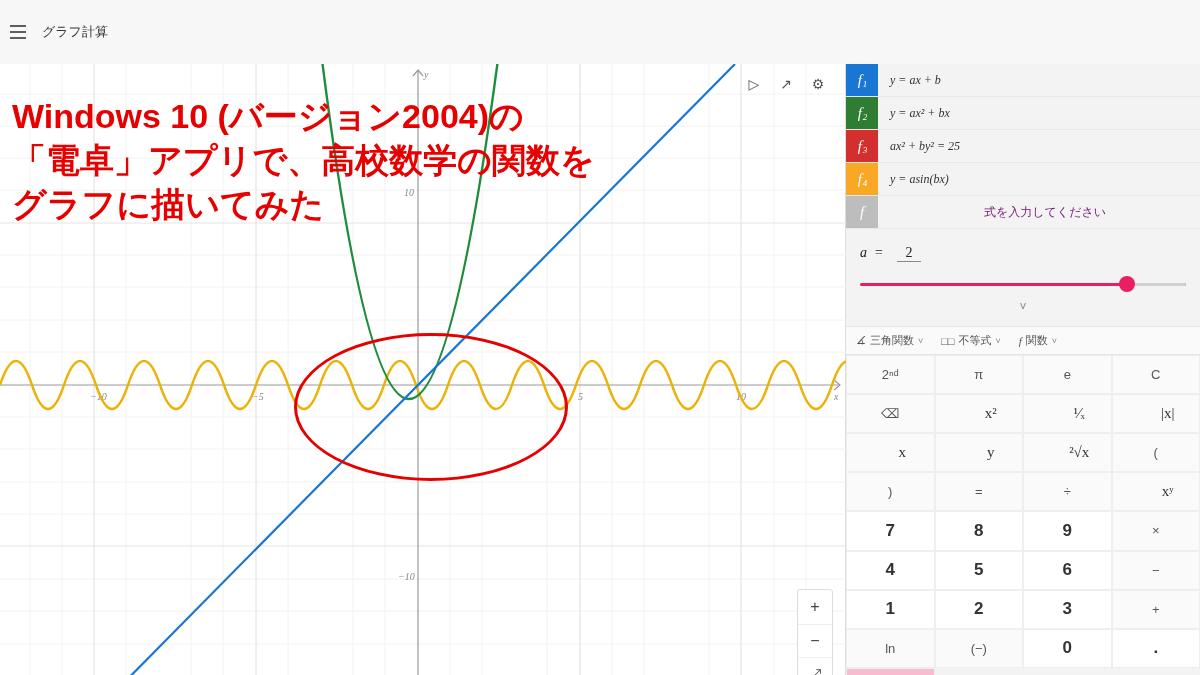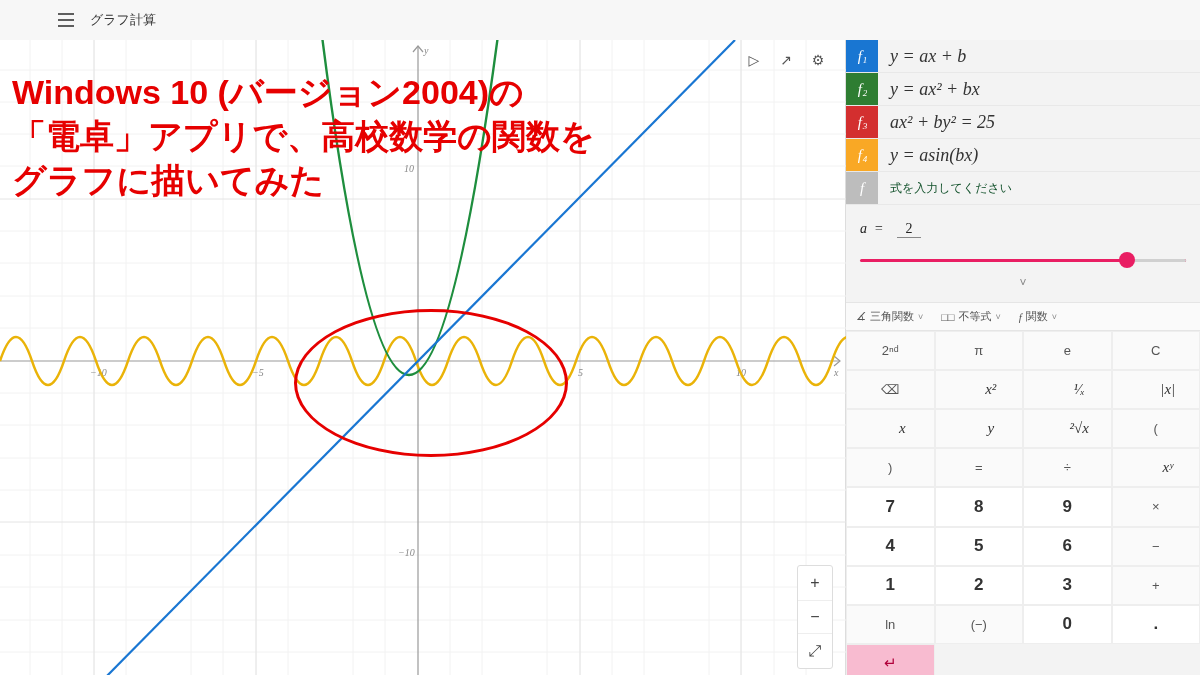--- a/index.html
+++ b/index.html
@@ -1,18 +1,18 @@
 <!DOCTYPE html>
 <html><head>
 <meta charset="utf-8">
 <style>
   html,body{margin:0;padding:0;width:1200px;height:675px;overflow:hidden;
     font-family:"Segoe UI","Yu Gothic UI",sans-serif;background:#f7f7f7;color:#222;}
   
-  .titlebar{height:32px;display:flex;align-items:center;padding:4px 10px;margin-left:48px;}
+  .titlebar{height:32px;display:flex;align-items:center;padding:16px 10px;}
   .hamburger{width:16px;height:14px;display:flex;flex-direction:column;
     justify-content:space-between;margin-right:16px;cursor:pointer;}
   .hamburger span{height:2px;background:#5e5e5e;}
   .title{font-size:13px;color:#333;}
   
   .main{display:flex;height:643px;}
   .graph-area{flex:1;position:relative;background:#fff;}
   .side{width:354px;background:#f3f3f3;display:flex;flex-direction:column;
     border-left:1px solid #ddd;}
   
@@ -33,23 +33,23 @@
     font-family:"Yu Gothic","Meiryo",sans-serif;letter-spacing:0px;}
   .overlay-ellipse{position:absolute;left:294px;top:269px;width:268px;height:142px;
     border:3px solid #e60000;border-radius:50%;}
   
   .flist{display:flex;flex-direction:column;}
   .frow{display:flex;align-items:center;height:32px;border-bottom:1px solid #e8e8e8;}
   .fchip{width:32px;height:32px;display:flex;align-items:center;justify-content:center;
     font-style:italic;font-family:"Cambria Math",serif;color:#fff;font-size:15px;
     position:relative;}
   .fchip sub{font-size:9px;position:relative;bottom:-4px;left:1px;}
-  .fexpr{flex:1;padding-left:12px;font-family:"Cambria Math",serif;font-size:18px;
+  .fexpr{flex:1;padding-left:12px;font-family:"Cambria Math",serif;font-size:12px;
     color:#333;font-style:italic;}
-  .finput{flex:1;padding-left:12px;font-size:12px;color:#14532d;}
+  .finput{flex:1;padding-left:12px;font-size:12px;color:#701a75;text-align:center;}
   
   .slider-block{padding:14px 14px 4px 14px;}
   .slider-label{font-family:"Cambria Math",serif;font-style:italic;font-size:14px;}
   .slider-label .val{display:inline-block;min-width:24px;border-bottom:1px solid #888;
     text-align:center;margin-left:10px;font-style:normal;}
   .slider-track{position:relative;height:24px;margin-top:10px;}
   .slider-track .line{position:absolute;left:0;right:0;top:11px;height:3px;
     background:#e91e63;border-radius:2px;}
   .slider-track .line.after{background:#d0d0d0;}
   .slider-track .thumb{position:absolute;top:4px;width:16px;height:16px;
@@ -61,21 +61,21 @@
   .cats .cat{display:flex;align-items:center;gap:4px;cursor:pointer;}
   .cats .ic{font-family:"Cambria Math",serif;font-style:italic;}
   .cats .dd{font-size:9px;color:#888;}
   
   .keypad{flex:1;display:grid;grid-template-columns:repeat(4,1fr);
     grid-auto-rows:1fr;}
   .key{border:1px solid #eee;background:#fafafa;display:flex;
     align-items:center;justify-content:center;font-size:15px;color:#333;
     cursor:pointer;font-family:"Segoe UI",sans-serif;}
   .key.func{color:#555;font-size:13px;}
-  .key.sym{font-family:"Cambria Math",serif;font-style:italic;padding-left:24px;}
+  .key.sym{font-family:"Cambria Math",serif;padding-left:24px;}
   .key.num{background:#fff;font-weight:600;font-size:17px;}
   .key.enter{background:#f8bbd0;color:#b0003a;}
 </style>
 </head>
 <body>
 
 <div class="titlebar">
   <div class="hamburger">
     <span></span>
       <span></span>

